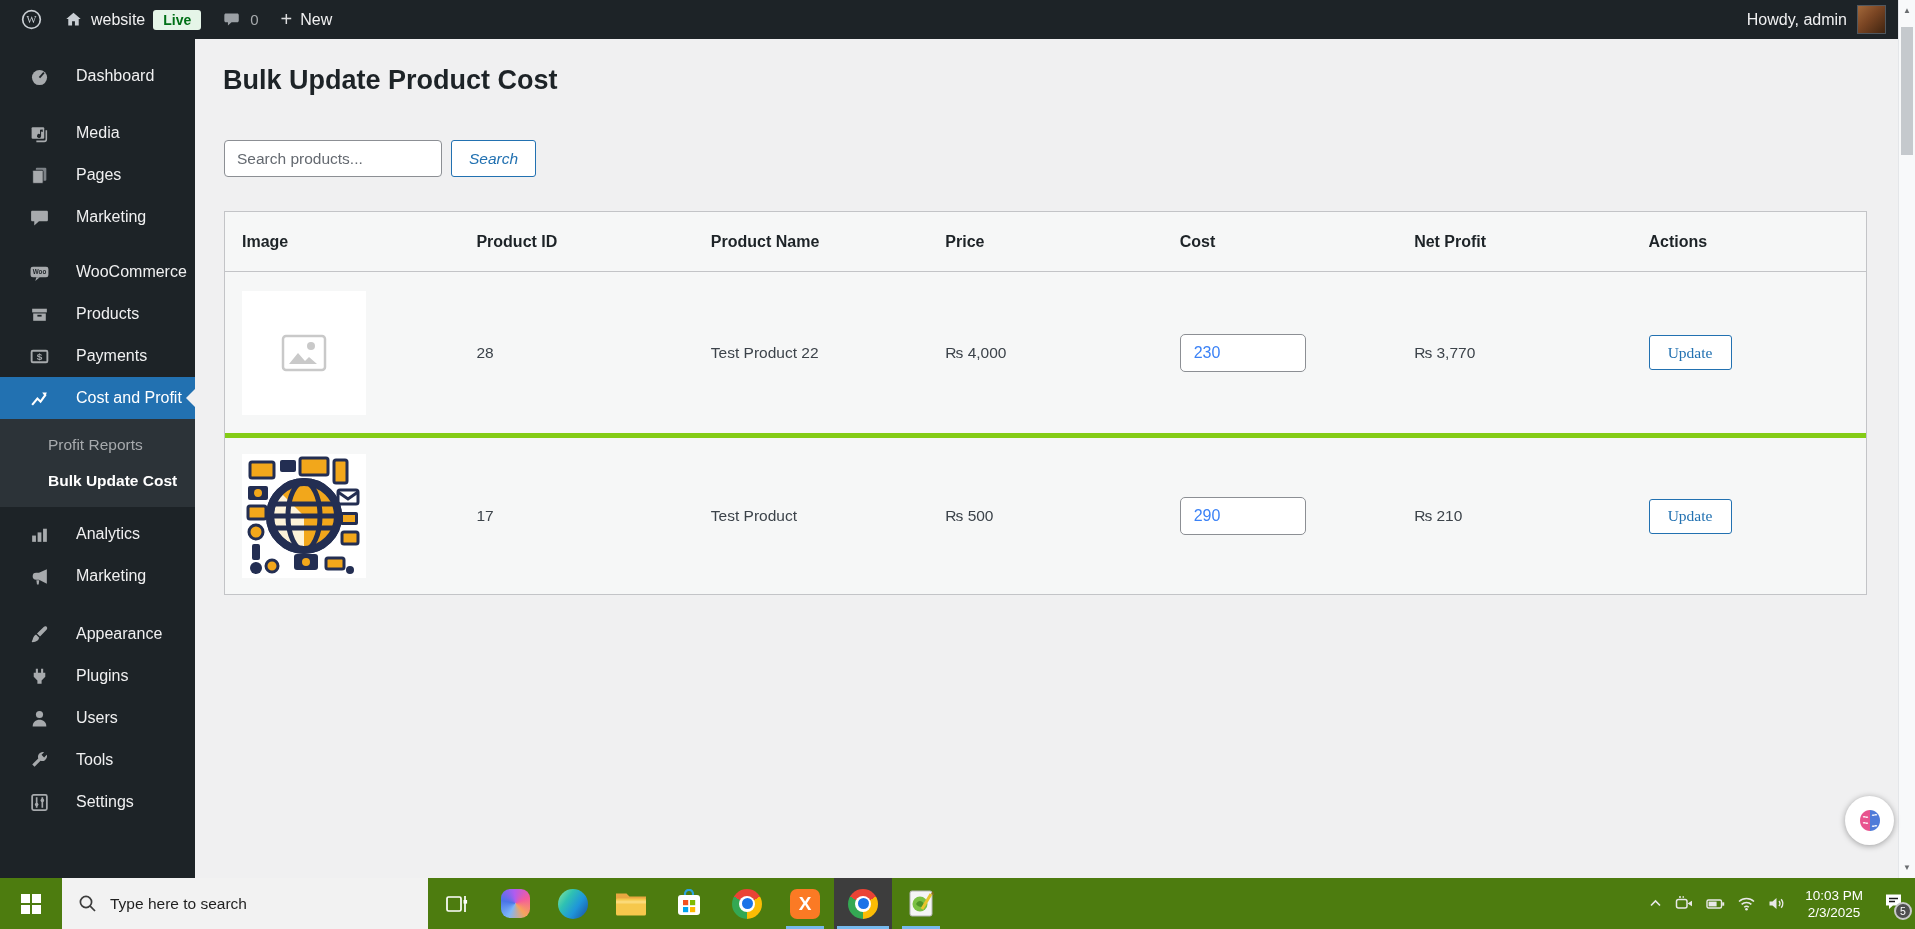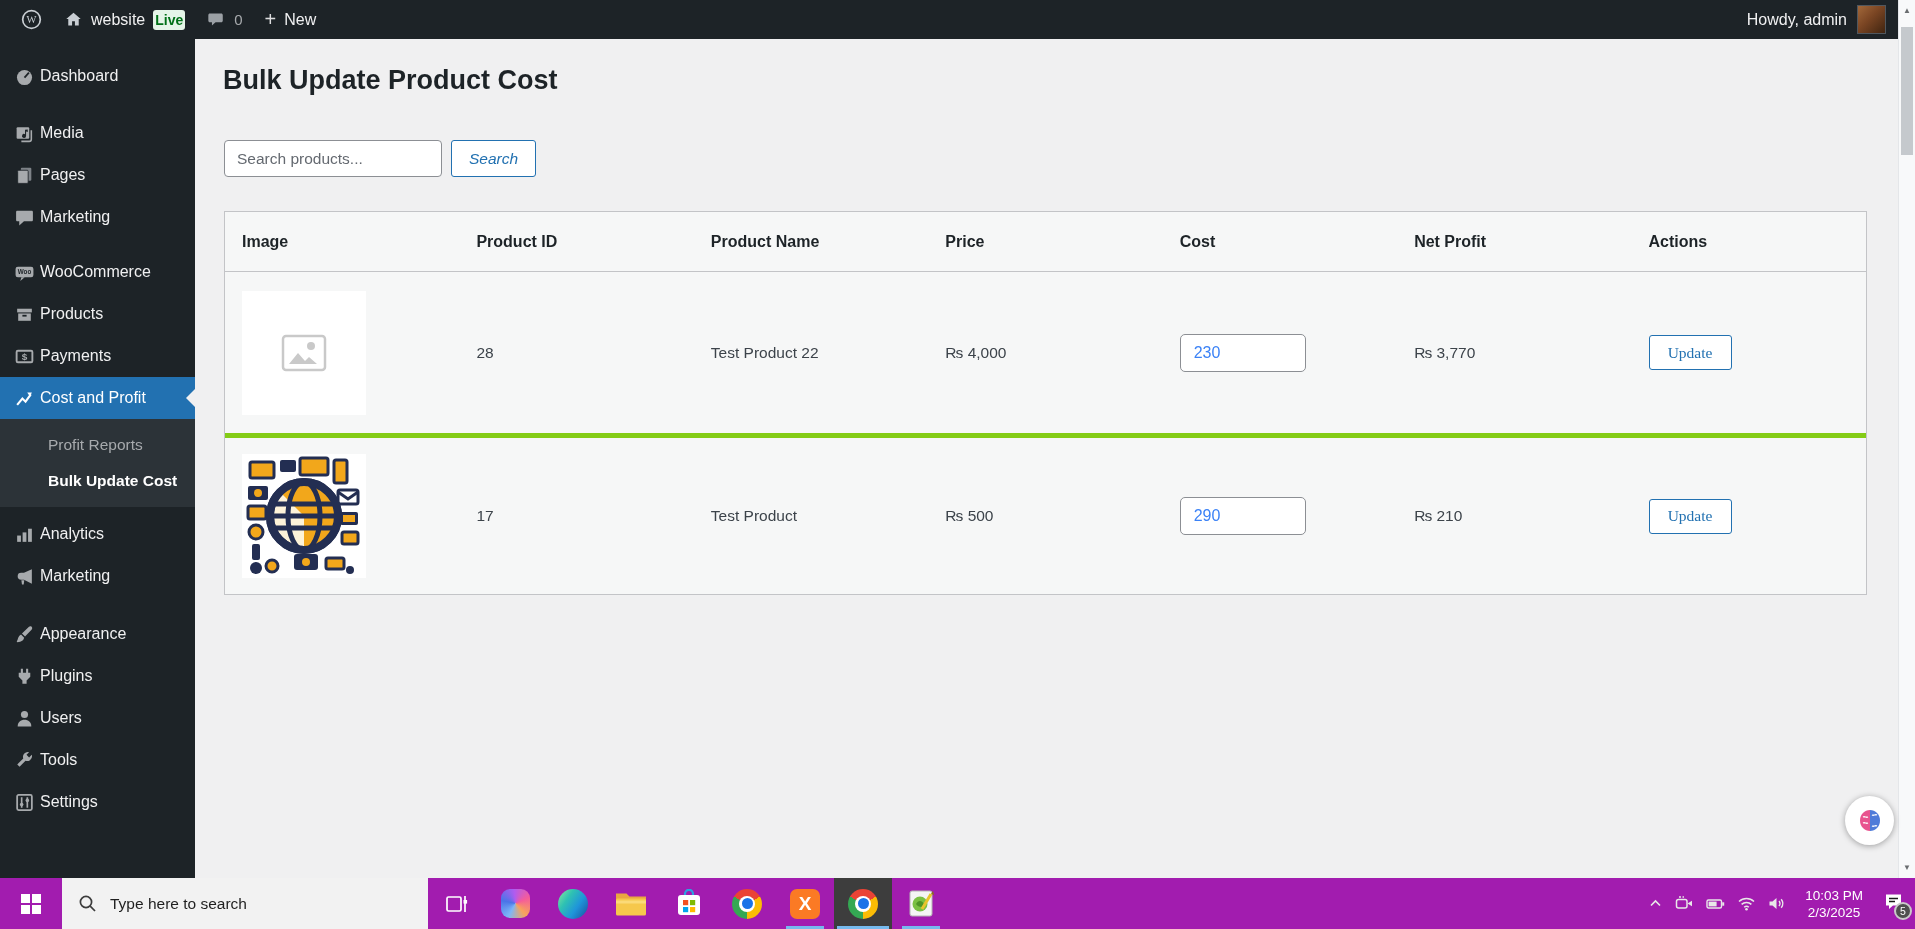--- a/index.html
+++ b/index.html
@@ -3,29 +3,29 @@
 <meta charset="utf-8">
 <style>
   * { margin:0; padding:0; box-sizing:border-box; }
   html,body { width:1915px; height:929px; overflow:hidden; font-family:"Liberation Sans",sans-serif; background:#f0f0f1; }
 
   
   #admin-bar { position:absolute; top:0; left:0; width:1898px; height:39px; background:#1d2327; display:flex; align-items:center; color:#f0f0f1; z-index:8; }
   .ab-left { display:flex; align-items:center; padding-left:10px; flex:1; }
   .ab-item { display:flex; align-items:center; gap:8px; padding:0 11px; font-size:16px; height:39px; cursor:pointer; }
   .ab-item svg { display:block; }
-  .live-badge { background:#e5f5e8; color:#007017; font-size:14px; font-weight:bold; padding:3px 2px; border-radius:3px; line-height:1; }
+  .live-badge { background:#e5f5e8; color:#007017; font-size:14px; font-weight:bold; padding:3px 10px; border-radius:3px; line-height:1; }
   .ab-count { color:#a7aaad; font-size:15px; }
   .ab-plus { font-size:20px; color:#dcdcde; line-height:1; margin-top:-2px; }
   .ab-right { display:flex; align-items:center; gap:10px; padding-right:12px; font-size:16px; height:39px; cursor:pointer; }
   .avatar { width:29px; height:29px; background:linear-gradient(135deg,#a2683a 0%,#7a4523 45%,#3f2410 100%); border:1px solid #50575e; }
 
   
   #sidebar { position:absolute; top:39px; left:0; width:195px; height:839px; background:#1d2327; color:#f0f0f1; padding-top:16px; z-index:5; }
-  .mi { height:42px; display:flex; align-items:center; gap:5px; padding-left:13px; font-size:16px; cursor:pointer; position:relative; }
+  .mi { height:42px; display:flex; align-items:center; gap:26px; padding-left:28px; font-size:16px; cursor:pointer; position:relative; }
   .mi .ico { width:22px; height:22px; flex:none; display:flex; align-items:center; justify-content:center; }
   .mi svg { width:21px; height:21px; }
   .mi.active { background:#2271b1; color:#fff; }
   .mi.active::after { content:""; position:absolute; right:0; top:50%; transform:translateY(-50%); width:0; height:0; border-top:9px solid transparent; border-bottom:9px solid transparent; border-right:9px solid #f0f0f1; }
   .sep15 { height:15px; } .sep13 { height:13px; } .sep6 { height:6px; } .sep16 { height:16px; }
   .submenu { background:#2c3338; padding:8px 0; }
   .smi { height:36px; display:flex; align-items:center; padding-left:48px; font-size:15.5px; color:#a7aaad; cursor:pointer; }
   .smi.current { color:#fff; font-weight:bold; }
 
   
@@ -46,21 +46,21 @@
 
   
   #scrollbar { position:absolute; right:0; top:0; width:17px; height:878px; background:#f8f9fa; border-left:1px solid #e4e6e9; z-index:9; }
   .sb-arrow { position:absolute; left:0; width:16px; height:17px; display:flex; align-items:center; justify-content:center; color:#6a6d70; font-size:8px; cursor:pointer; }
   .sb-thumb { position:absolute; left:2px; top:27px; width:12px; height:128px; background:#c5c9cd; cursor:pointer; }
 
   
   #assistant-btn { position:absolute; right:21px; bottom:84px; width:49px; height:49px; border-radius:50%; background:#fff; box-shadow:0 1px 6px rgba(0,0,0,.35); display:flex; align-items:center; justify-content:center; cursor:pointer; z-index:10; }
 
   
-  #taskbar { position:absolute; left:0; bottom:0; width:1915px; height:51px; background:#a21caf; display:flex; align-items:stretch; z-index:20; }
+  #taskbar { position:absolute; left:0; bottom:0; width:1915px; height:51px; background:#4d7c0f; display:flex; align-items:stretch; z-index:20; }
   .tb-start { width:62px; display:flex; align-items:center; justify-content:center; cursor:pointer; }
   .win-logo { display:grid; grid-template-columns:9px 9px; grid-template-rows:9px 9px; gap:2px; }
   .win-logo div { background:#fff; }
   .tb-search { width:366px; background:#f2f2f2; display:flex; align-items:center; gap:13px; padding-left:16px; cursor:text; }
   .tb-search-text { font-size:15.5px; color:#1f1f1f; }
   .tb-apps { display:flex; }
   .tb-app { width:58px; display:flex; align-items:center; justify-content:center; position:relative; cursor:pointer; }
   .tb-app.running::after { content:""; position:absolute; bottom:0; left:10px; right:10px; height:3px; background:#76b9ed; }
   .tb-app.active { background:#3d3d3d; }
   .tb-app.active::after { left:3px; right:3px; }

